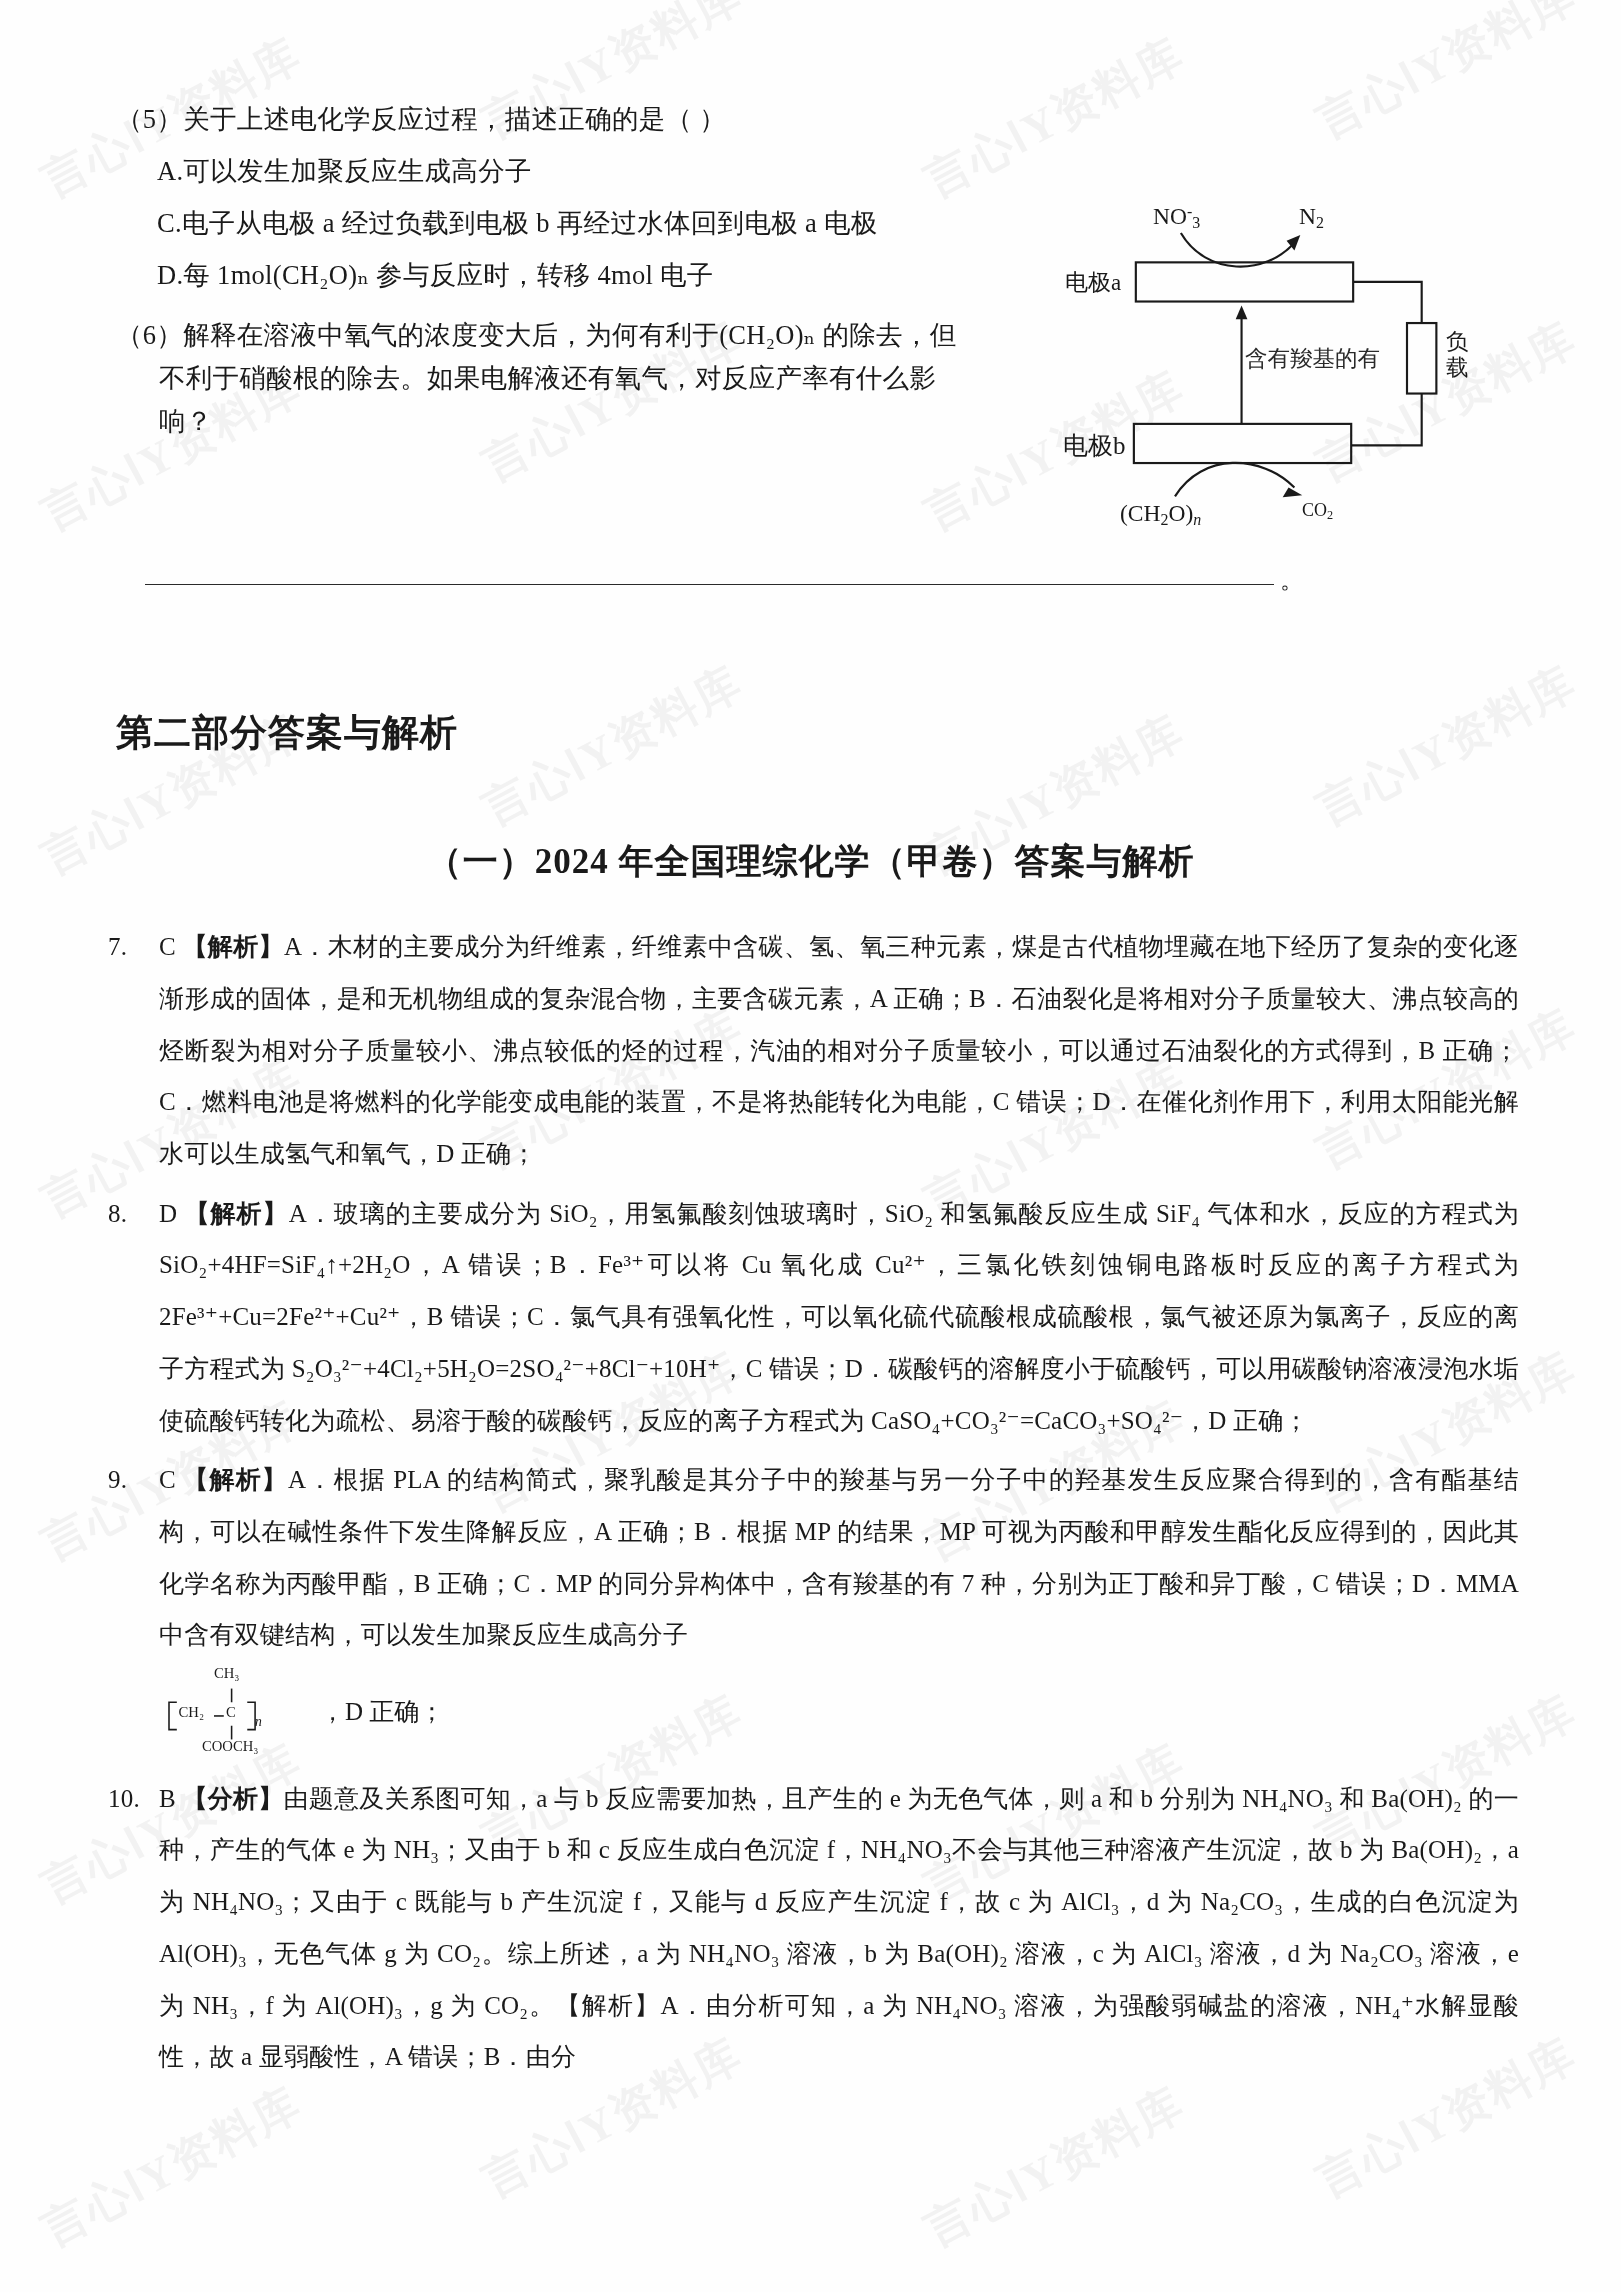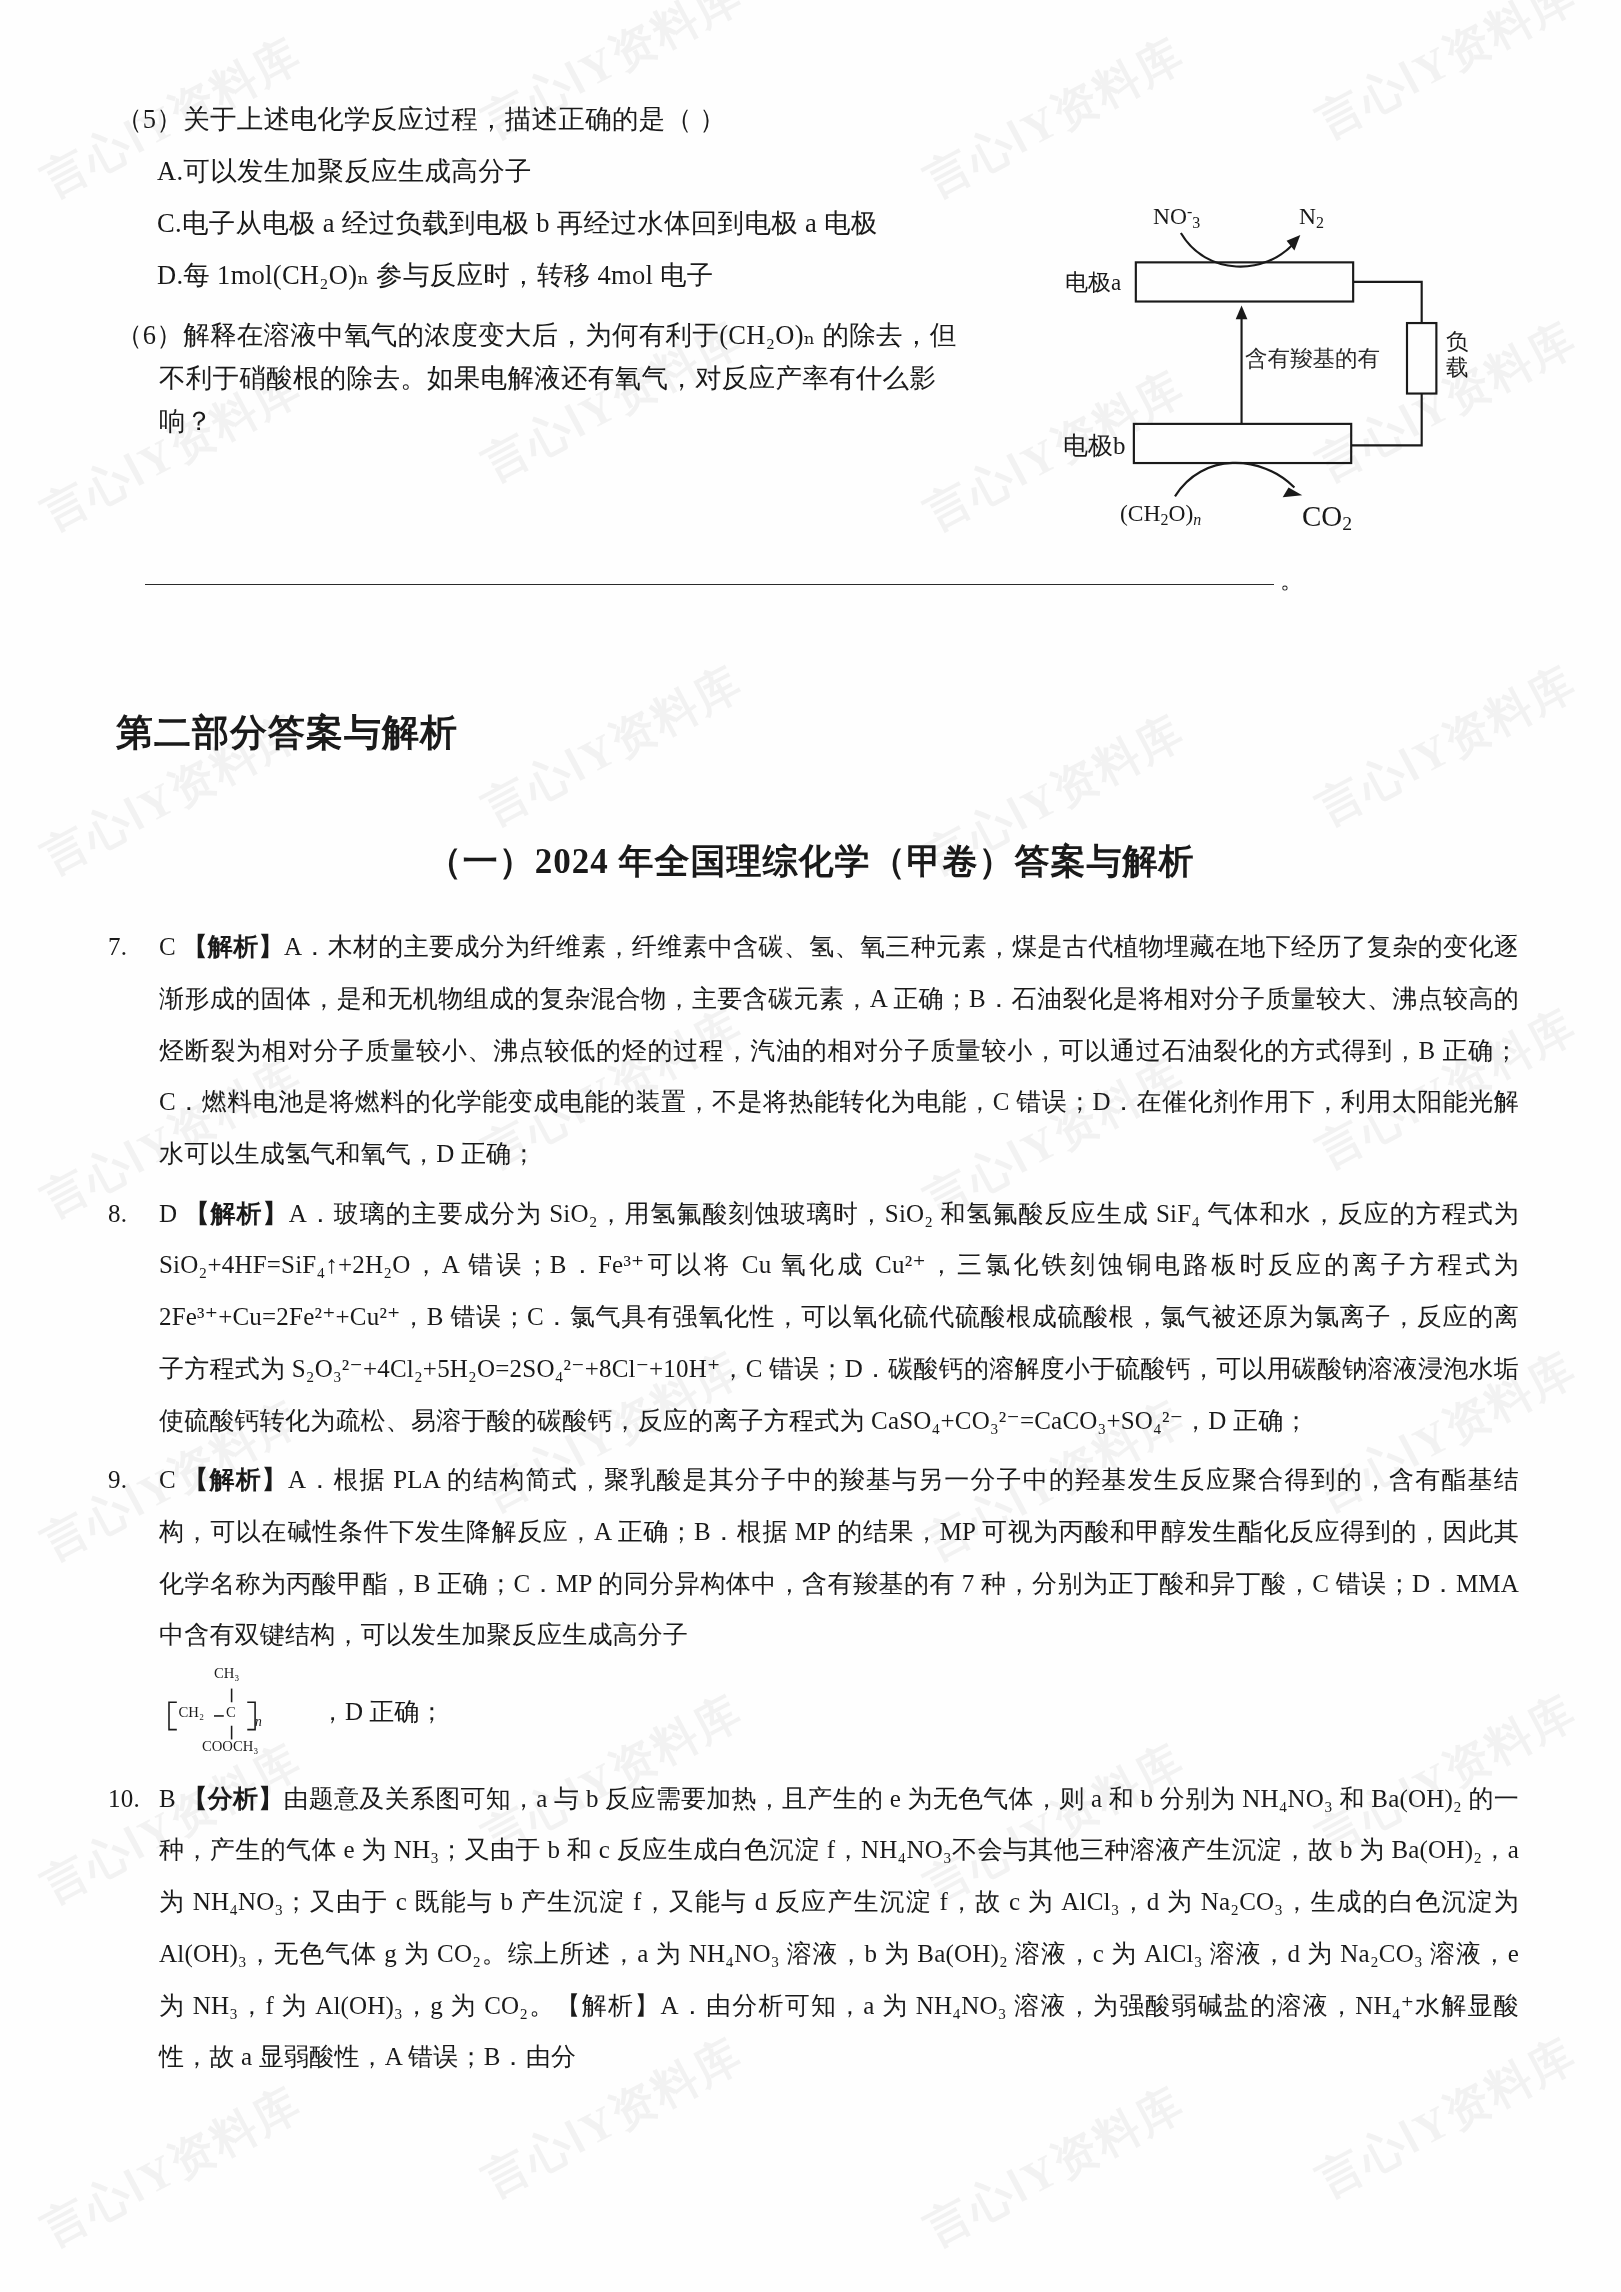--- a/index.html
+++ b/index.html
@@ -249,21 +249,21 @@
 
       <div style="position:absolute;left:94px;top:16.7px;font-size:23.5px;">
         <span>NO</span><sup>-</sup><sub>3</sub>
       </div>
       <div style="position:absolute;left:240px;top:16.7px;font-size:23.5px;">
         <span>N</span><sub>2</sub>
       </div>
       <div style="position:absolute;left:61px;top:314px;font-size:23.5px;">
         <span>(CH</span><sub>2</sub><span>O)</span><sub class="ital">n</sub>
       </div>
-      <div style="position:absolute;left:243px;top:314px;font-size:29px;">
+      <div style="position:absolute;left:243px;top:314px;font-size:18px;">
         <span>CO</span><sub>2</sub>
       </div>
     </div>
 
     <div class="h-part">第二部分答案与解析</div>
     <div class="h-sub">（一）2024 年全国理综化学（甲卷）答案与解析</div>
 
     <div class="items">
 
       <div class="item">

